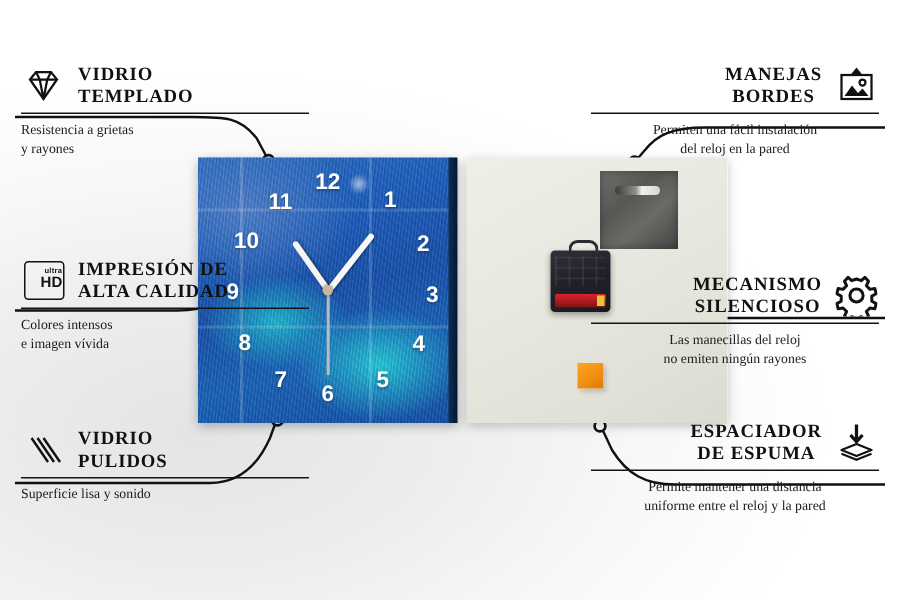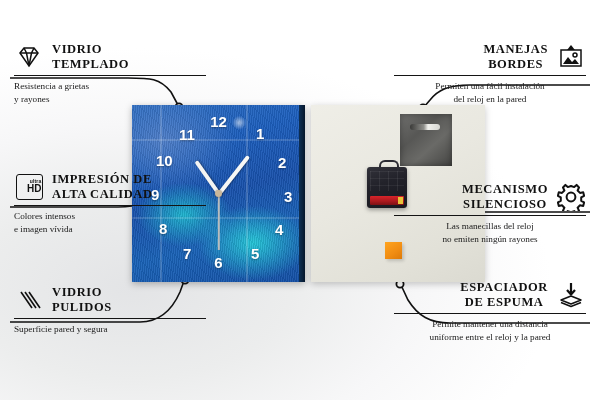--- a/index.html
+++ b/index.html
@@ -203,21 +203,21 @@
           <path d="M5 4 L16 20 M9 4 L20 20 M13 4 L24 20"></path>
         </svg>
       </div>
       <div class="ftitle">
         <div>VIDRIO</div>
         <div>PULIDOS</div>
       </div>
     </div>
     <div class="rule"></div>
     <div class="fdesc">
-      <div>Superficie pared y segura</div>
+      <div>Superficie lisa y sonido</div>
     </div>
   </div>
 
   <div class="feat right" style="left:394px;top:42px;">
     <div class="head">
       <div class="ftitle">
         <div>MANEJAS</div>
         <div>BORDES</div>
       </div>
       <div class="ficon">

